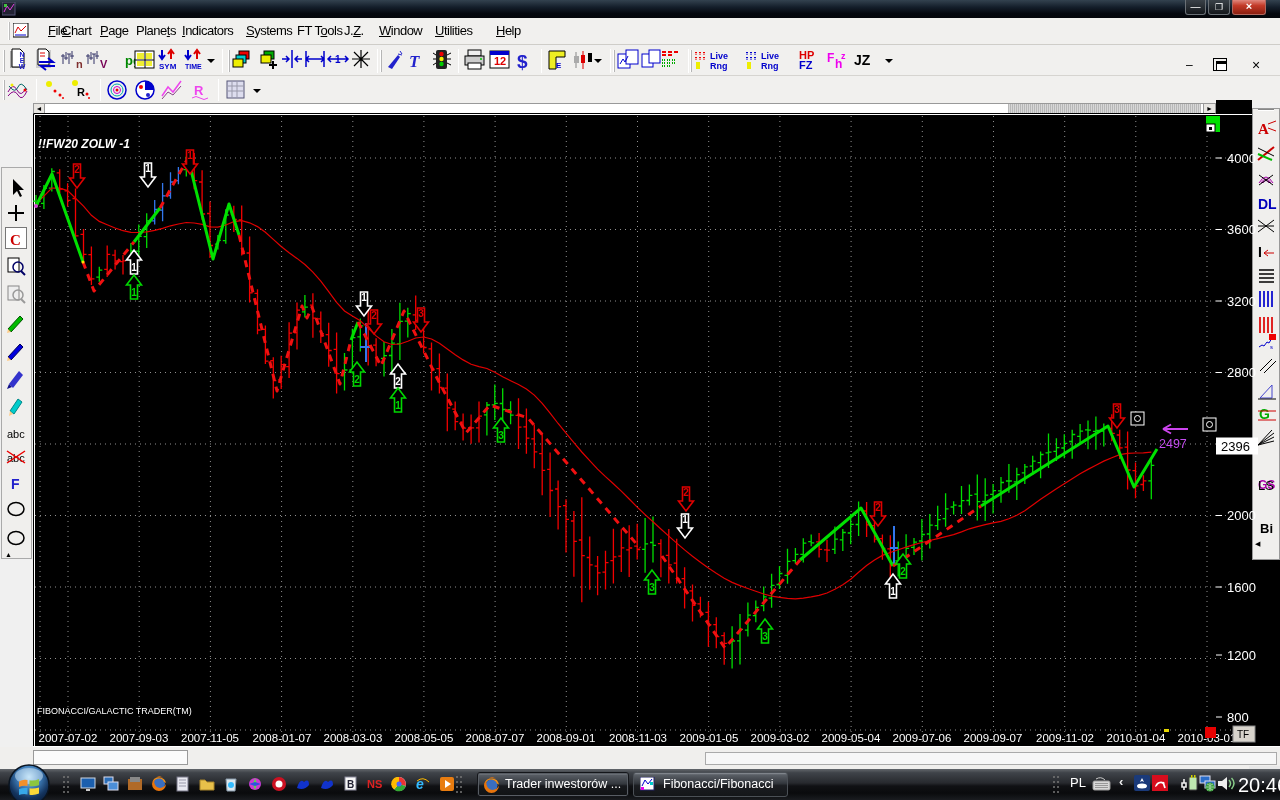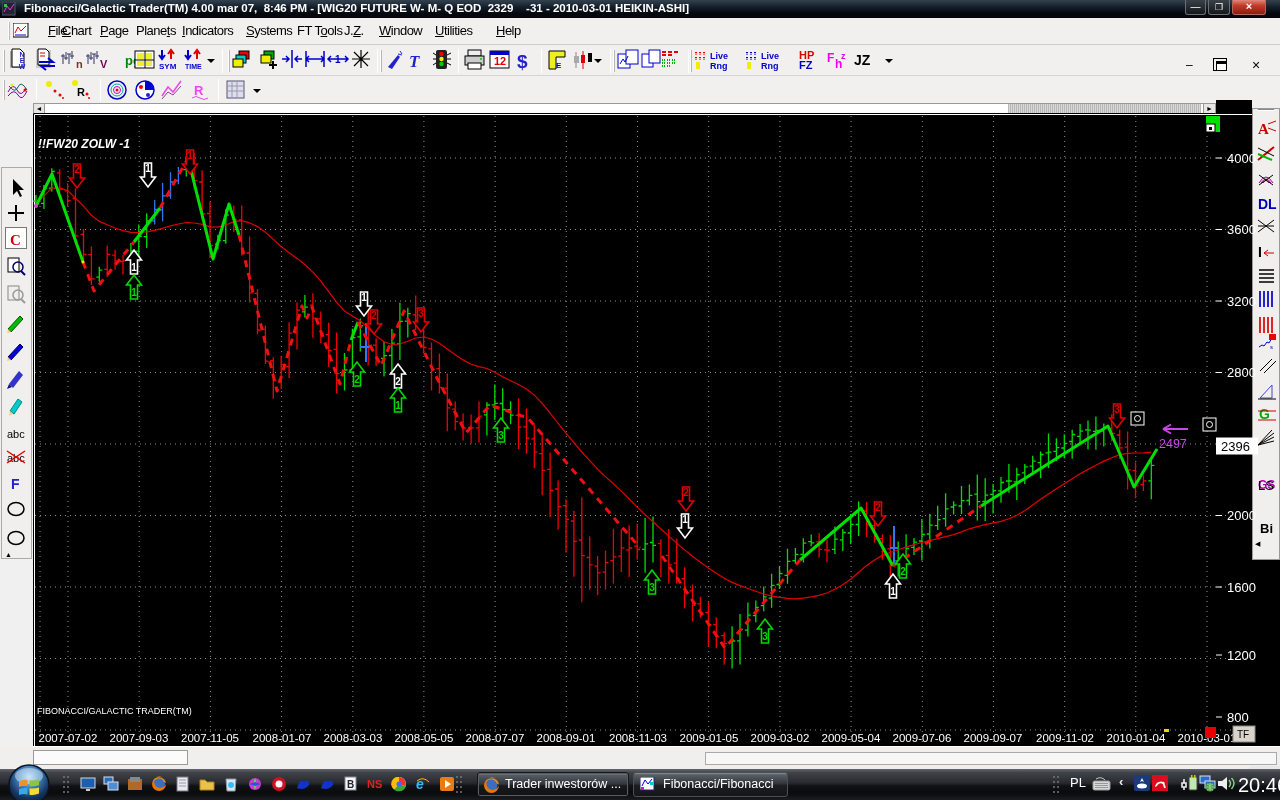--- a/index.html
+++ b/index.html
@@ -6,21 +6,20 @@
 .mi{position:absolute;top:0;height:26px;line-height:26px;font-size:13px;letter-spacing:-0.5px;color:#000}
 .mi u{text-decoration:underline}
 .sep{position:absolute;width:1px;background:#c5c5c5;border-right:1px solid #fff}
 </style></head><body>
 <div class="abs" style="left:0;top:0;width:1280px;height:18px;background:linear-gradient(180deg,#33424f 0%,#141e2a 40%,#05080e 75%,#04060a 100%)">
 <svg class="abs" style="left:2px;top:2px" width="14" height="14">
       <rect width="13" height="13" fill="#223" stroke="#557"></rect>
       <path d="M2,10 L5,4 L8,8 L12,2" stroke="#e040e0" fill="none"></path>
       <rect x="2" y="2" width="3" height="3" fill="#40c040"></rect>
     </svg>
-<div class="abs" style="left:24px;top:2px;color:#fff;font-size:11.5px;font-weight:bold;white-space:pre">Fibonacci/Galactic Trader(TM) 4.00 mar 07,  8:46 PM - [WIG20 FUTURE W- M- Q EOD  2329    -31 - 2010-03-01 HEIKIN-ASHI]</div>
 <div class="abs" style="left:1185px;top:0;width:21px;height:15px;background:linear-gradient(#3a4148,#15181c);border:1px solid #6a7076;border-top:none;border-radius:0 0 3px 3px;color:#fff;font-size:10px;text-align:center;line-height:13px">—</div>
 <div class="abs" style="left:1208px;top:0;width:22px;height:15px;background:linear-gradient(#3a4148,#15181c);border:1px solid #6a7076;border-top:none;border-radius:0 0 3px 3px;color:#fff;font-size:9px;text-align:center;line-height:14px">❐</div>
 <div class="abs" style="left:1232px;top:0;width:34px;height:15px;background:linear-gradient(#e0887e,#c33a28 40%,#8c1f10);border:1px solid #b0675e;border-top:none;border-radius:0 0 3px 3px;color:#fff;font-size:11px;font-weight:bold;text-align:center;line-height:13px">×</div>
 </div>
 <div class="abs" style="left:0;top:18px;width:1280px;height:27px;background:#f1f0ee;border-bottom:1px solid #cfcdc8">
 <div class="abs" style="left:8px;top:4px;width:2px;height:18px;border-left:1px solid #fff;border-right:1px solid #bbb"></div>
 <svg class="abs" style="left:13px;top:5px" width="16" height="15">
       <rect x="0" y="0" width="15" height="14" fill="#fff" stroke="#000"></rect>
       <path d="M2,10 L5,4 L8,8 L13,3" stroke="#d00" fill="none"></path>
       <path d="M2,12 h11" stroke="#00c"></path>

